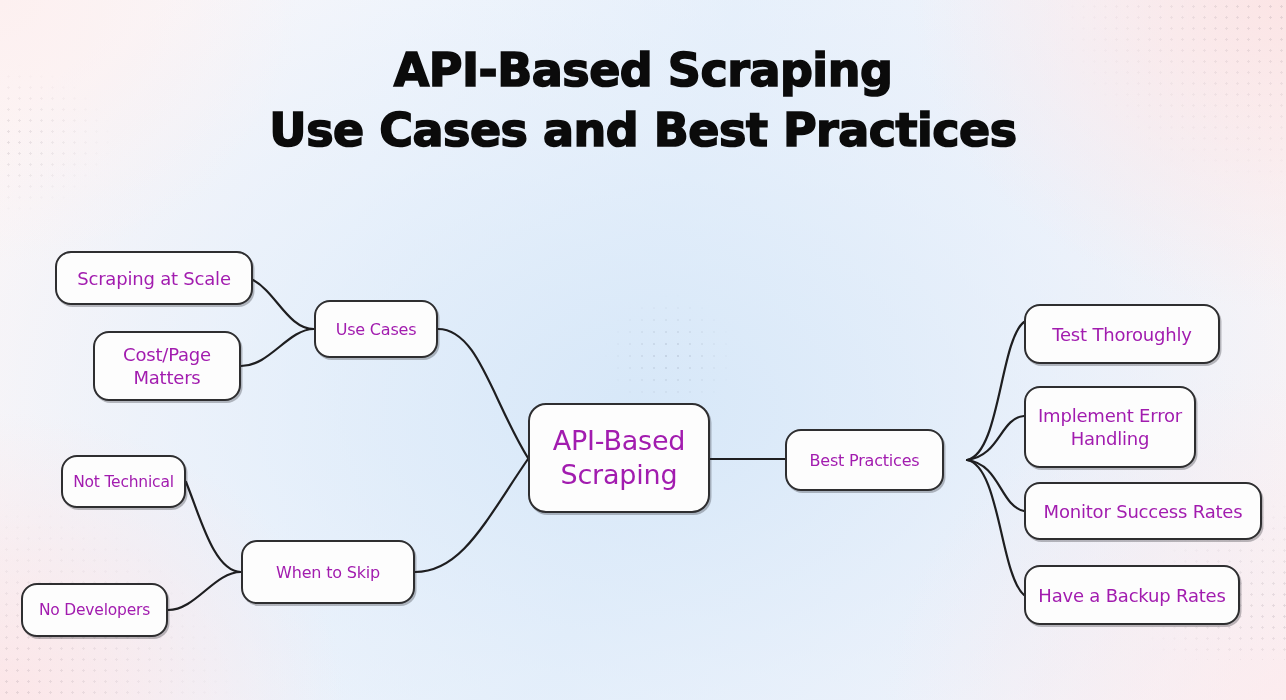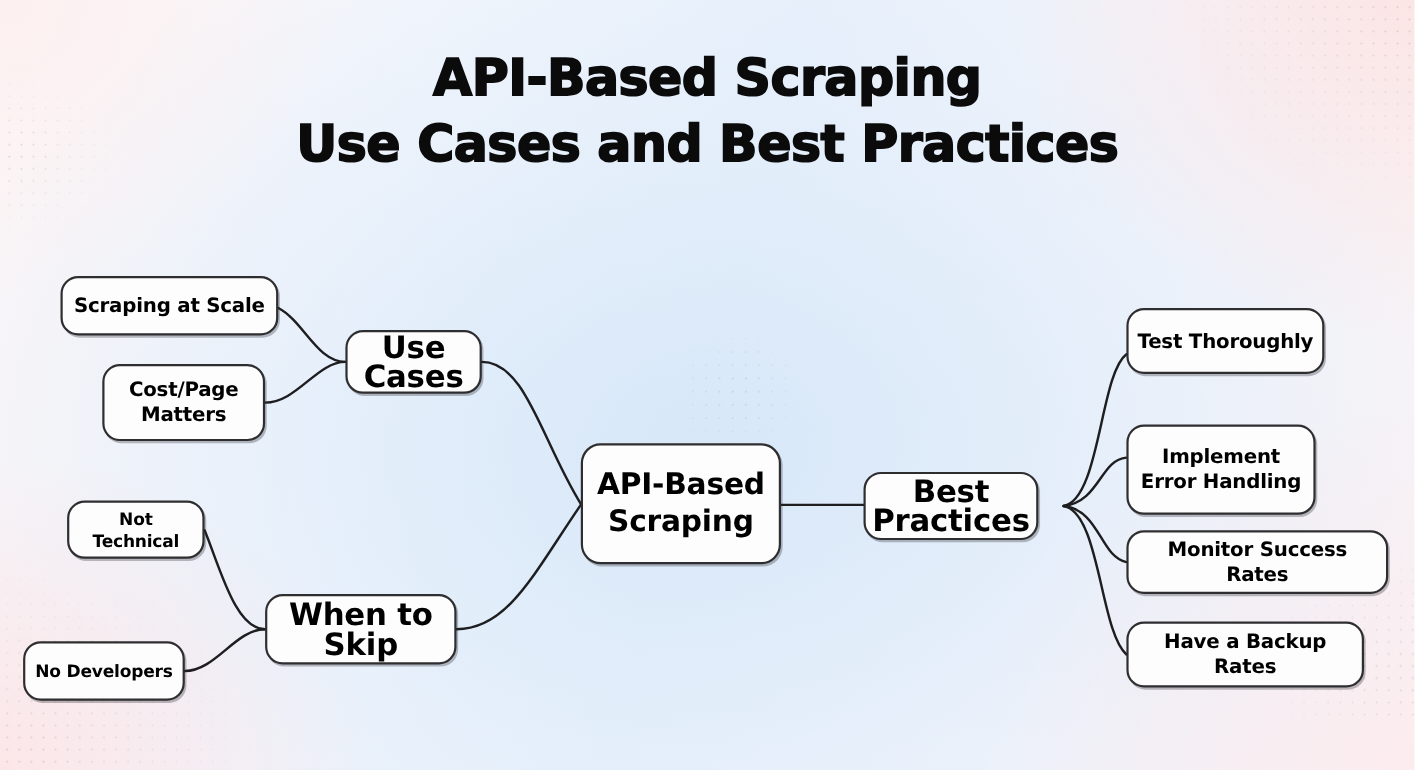--- a/index.html
+++ b/index.html
@@ -82,30 +82,30 @@
   .node {
     position: absolute;
     box-sizing: border-box;
     background: #fdfdfd;
     border: 2.2px solid #2e2e30;
     border-radius: 16px;
     display: flex;
     align-items: center;
     justify-content: center;
     text-align: center;
-    color: #000000;
+    color: #a21caf;
     font-family: "DejaVu Sans", sans-serif;
-    font-weight: 700;
+    font-weight: 400;
     letter-spacing: -0.2px;
     box-shadow: 1.5px 2px 0 rgba(40,40,45,0.30);
   }
   .node .label { display: block; padding: 0 8px; }
 
   .node.root   { font-size: 27px;   line-height: 34px; border-radius: 18px; }
-  .node.branch { font-size: 28px; line-height: 27px; }
+  .node.branch { font-size: 16px; line-height: 27px; }
   .node.leaf   { font-size: 18px;   line-height: 23px; }
   .node.leaf.small { font-size: 15.5px; line-height: 20px; }
 </style>
 </head>
 <body>
 
 <div id="canvas">
 
   <div id="dots-tl"></div>
   <div id="dots-tr"></div>
@@ -165,21 +165,21 @@
   <div class="node leaf small" style="left:61px; top:455px; width:125px; height:53px;align-items:center;">
     <span class="label">Not Technical</span>
   </div>
   <div class="node leaf small" style="left:21px; top:583px; width:147px; height:54px;">
     <span class="label">No Developers</span>
   </div>
 
   <div class="node branch" style="left:785px; top:429px; width:159px; height:62px;">
     <span class="label">Best Practices</span>
   </div>
-  <div class="node leaf" style="left:1024px; top:280px; width:180px; height:60px;">
+  <div class="node leaf" style="left:1024px; top:304px; width:196px; height:60px;">
     <span class="label">Test Thoroughly</span>
   </div>
   <div class="node leaf" style="left:1024px; top:375px; width:172px; height:82px;margin-top:11px;">
     <span class="label">Implement Error Handling</span>
   </div>
   <div class="node leaf" style="left:1024px; top:482px; width:238px; height:58px;">
     <span class="label">Monitor Success Rates</span>
   </div>
   <div class="node leaf" style="left:1024px; top:565px; width:216px; height:60px;">
     <span class="label">Have a Backup Rates</span>

